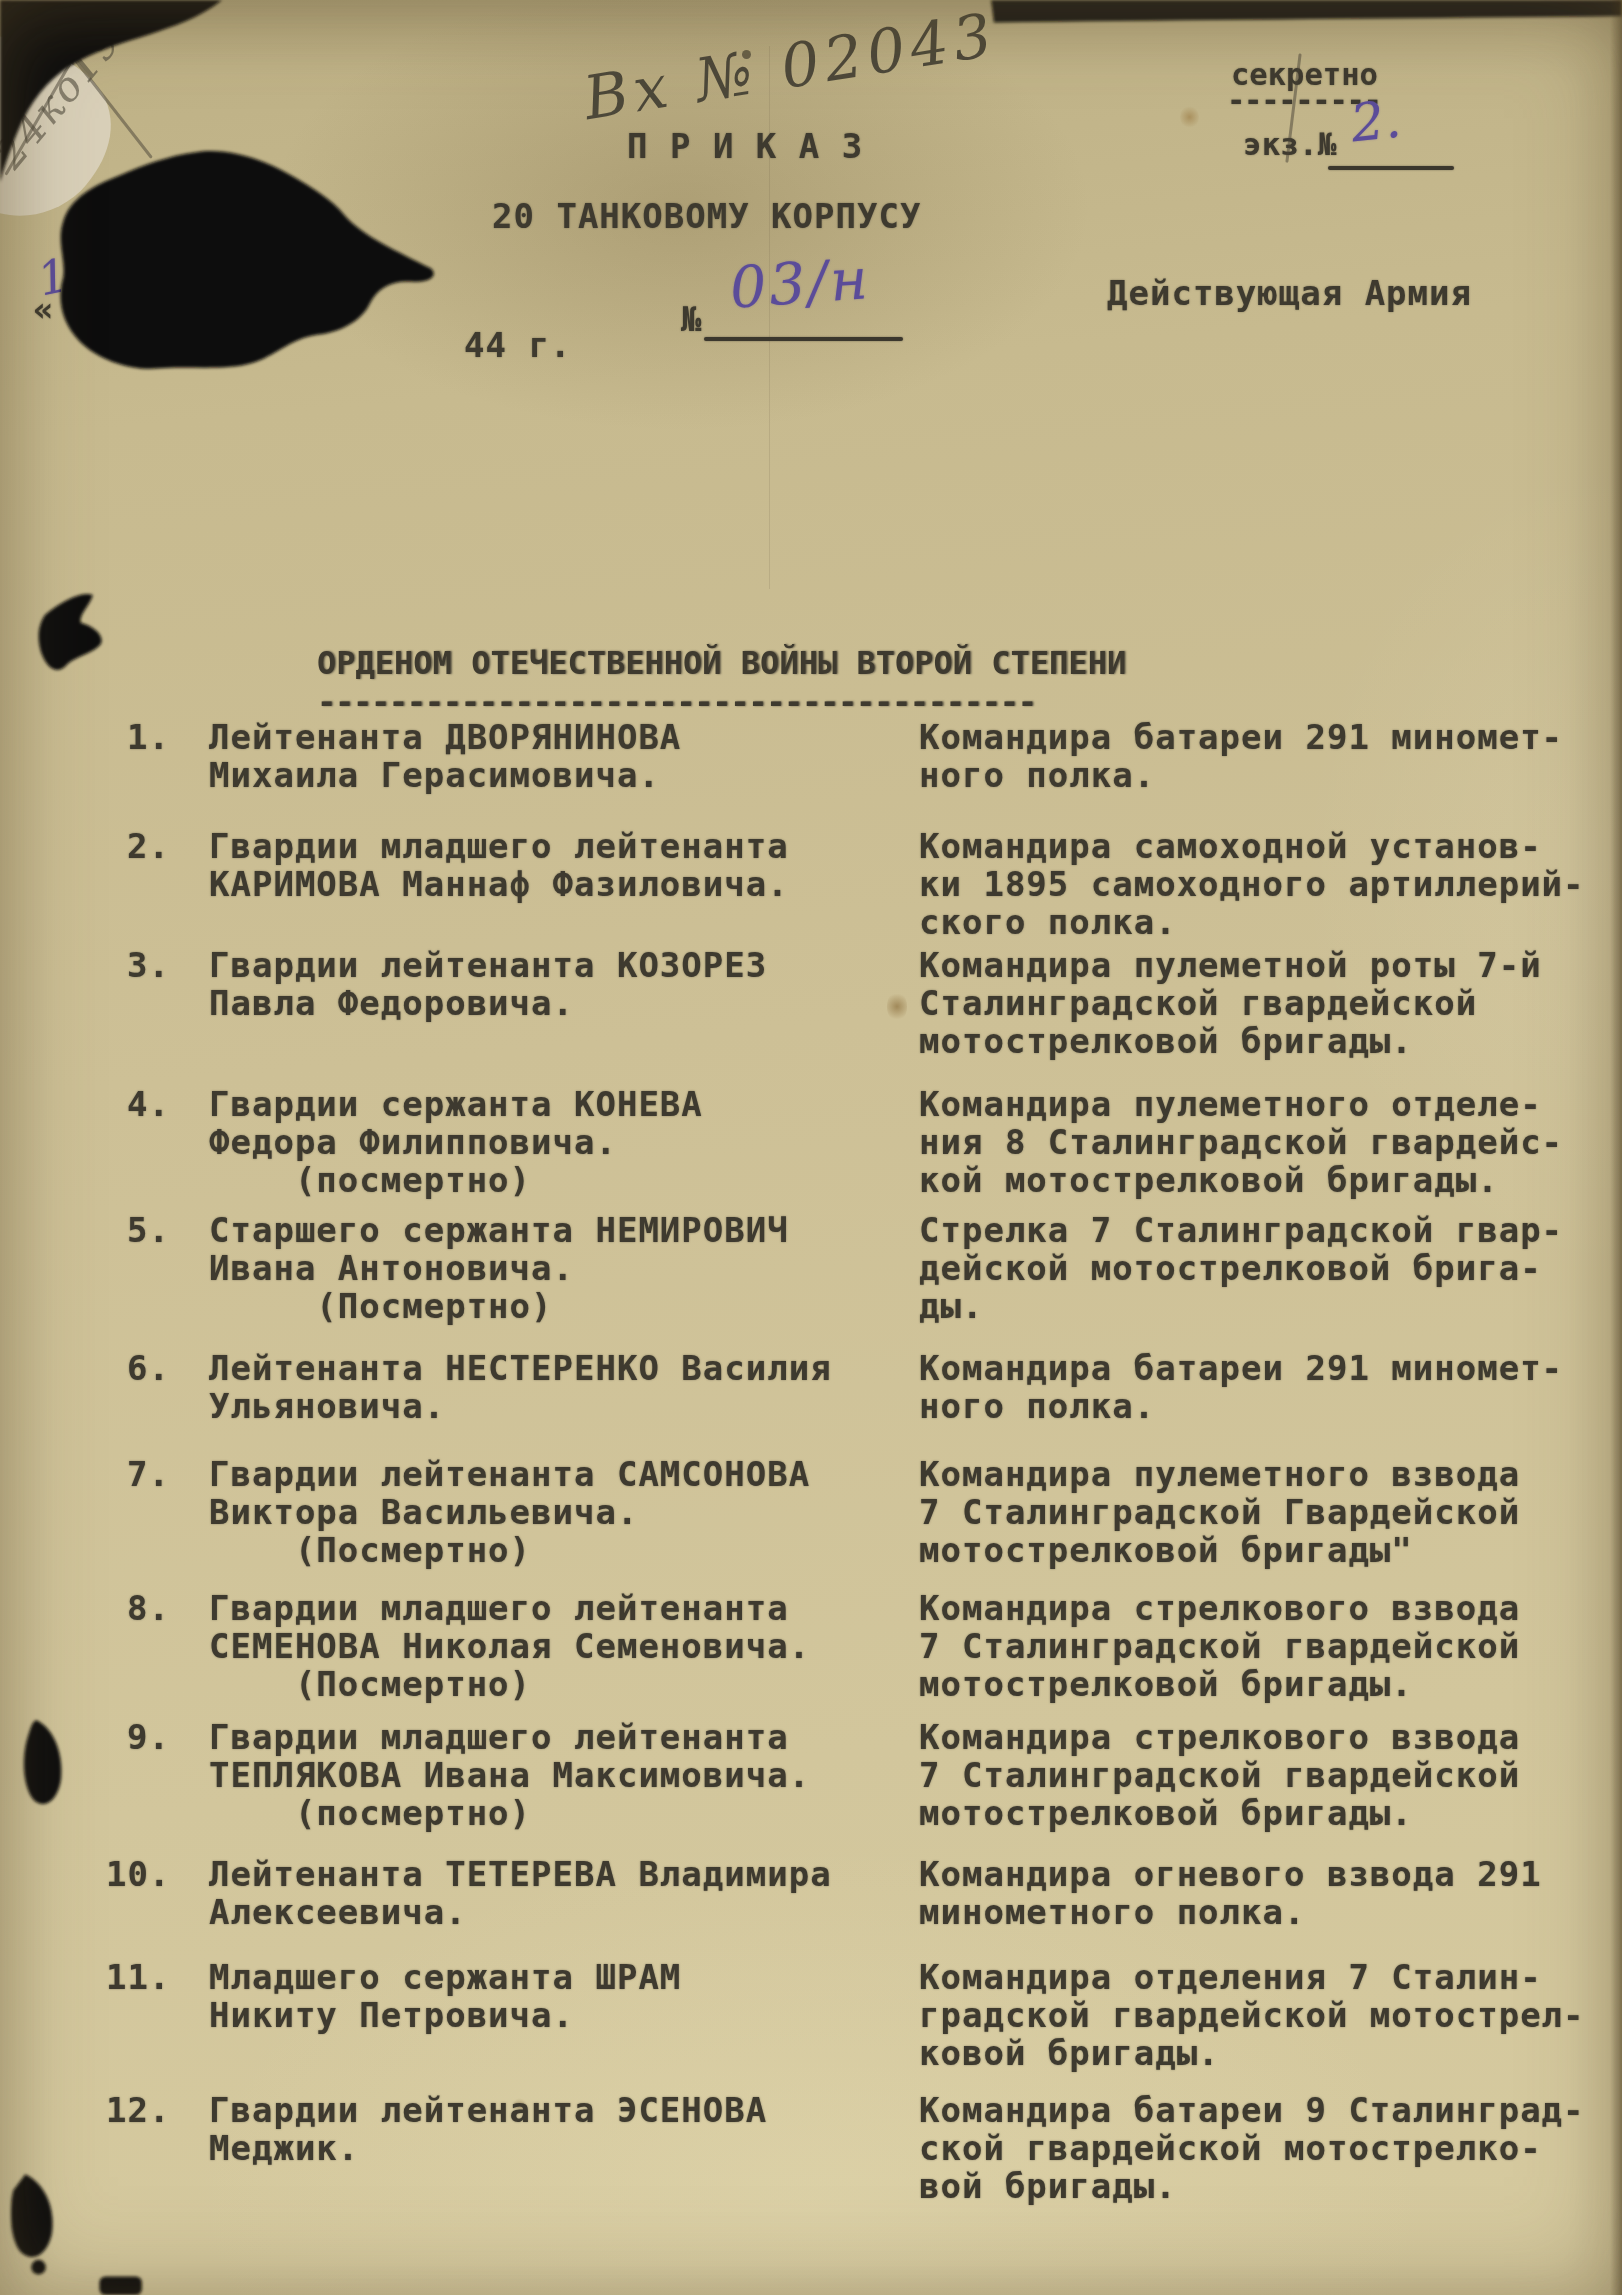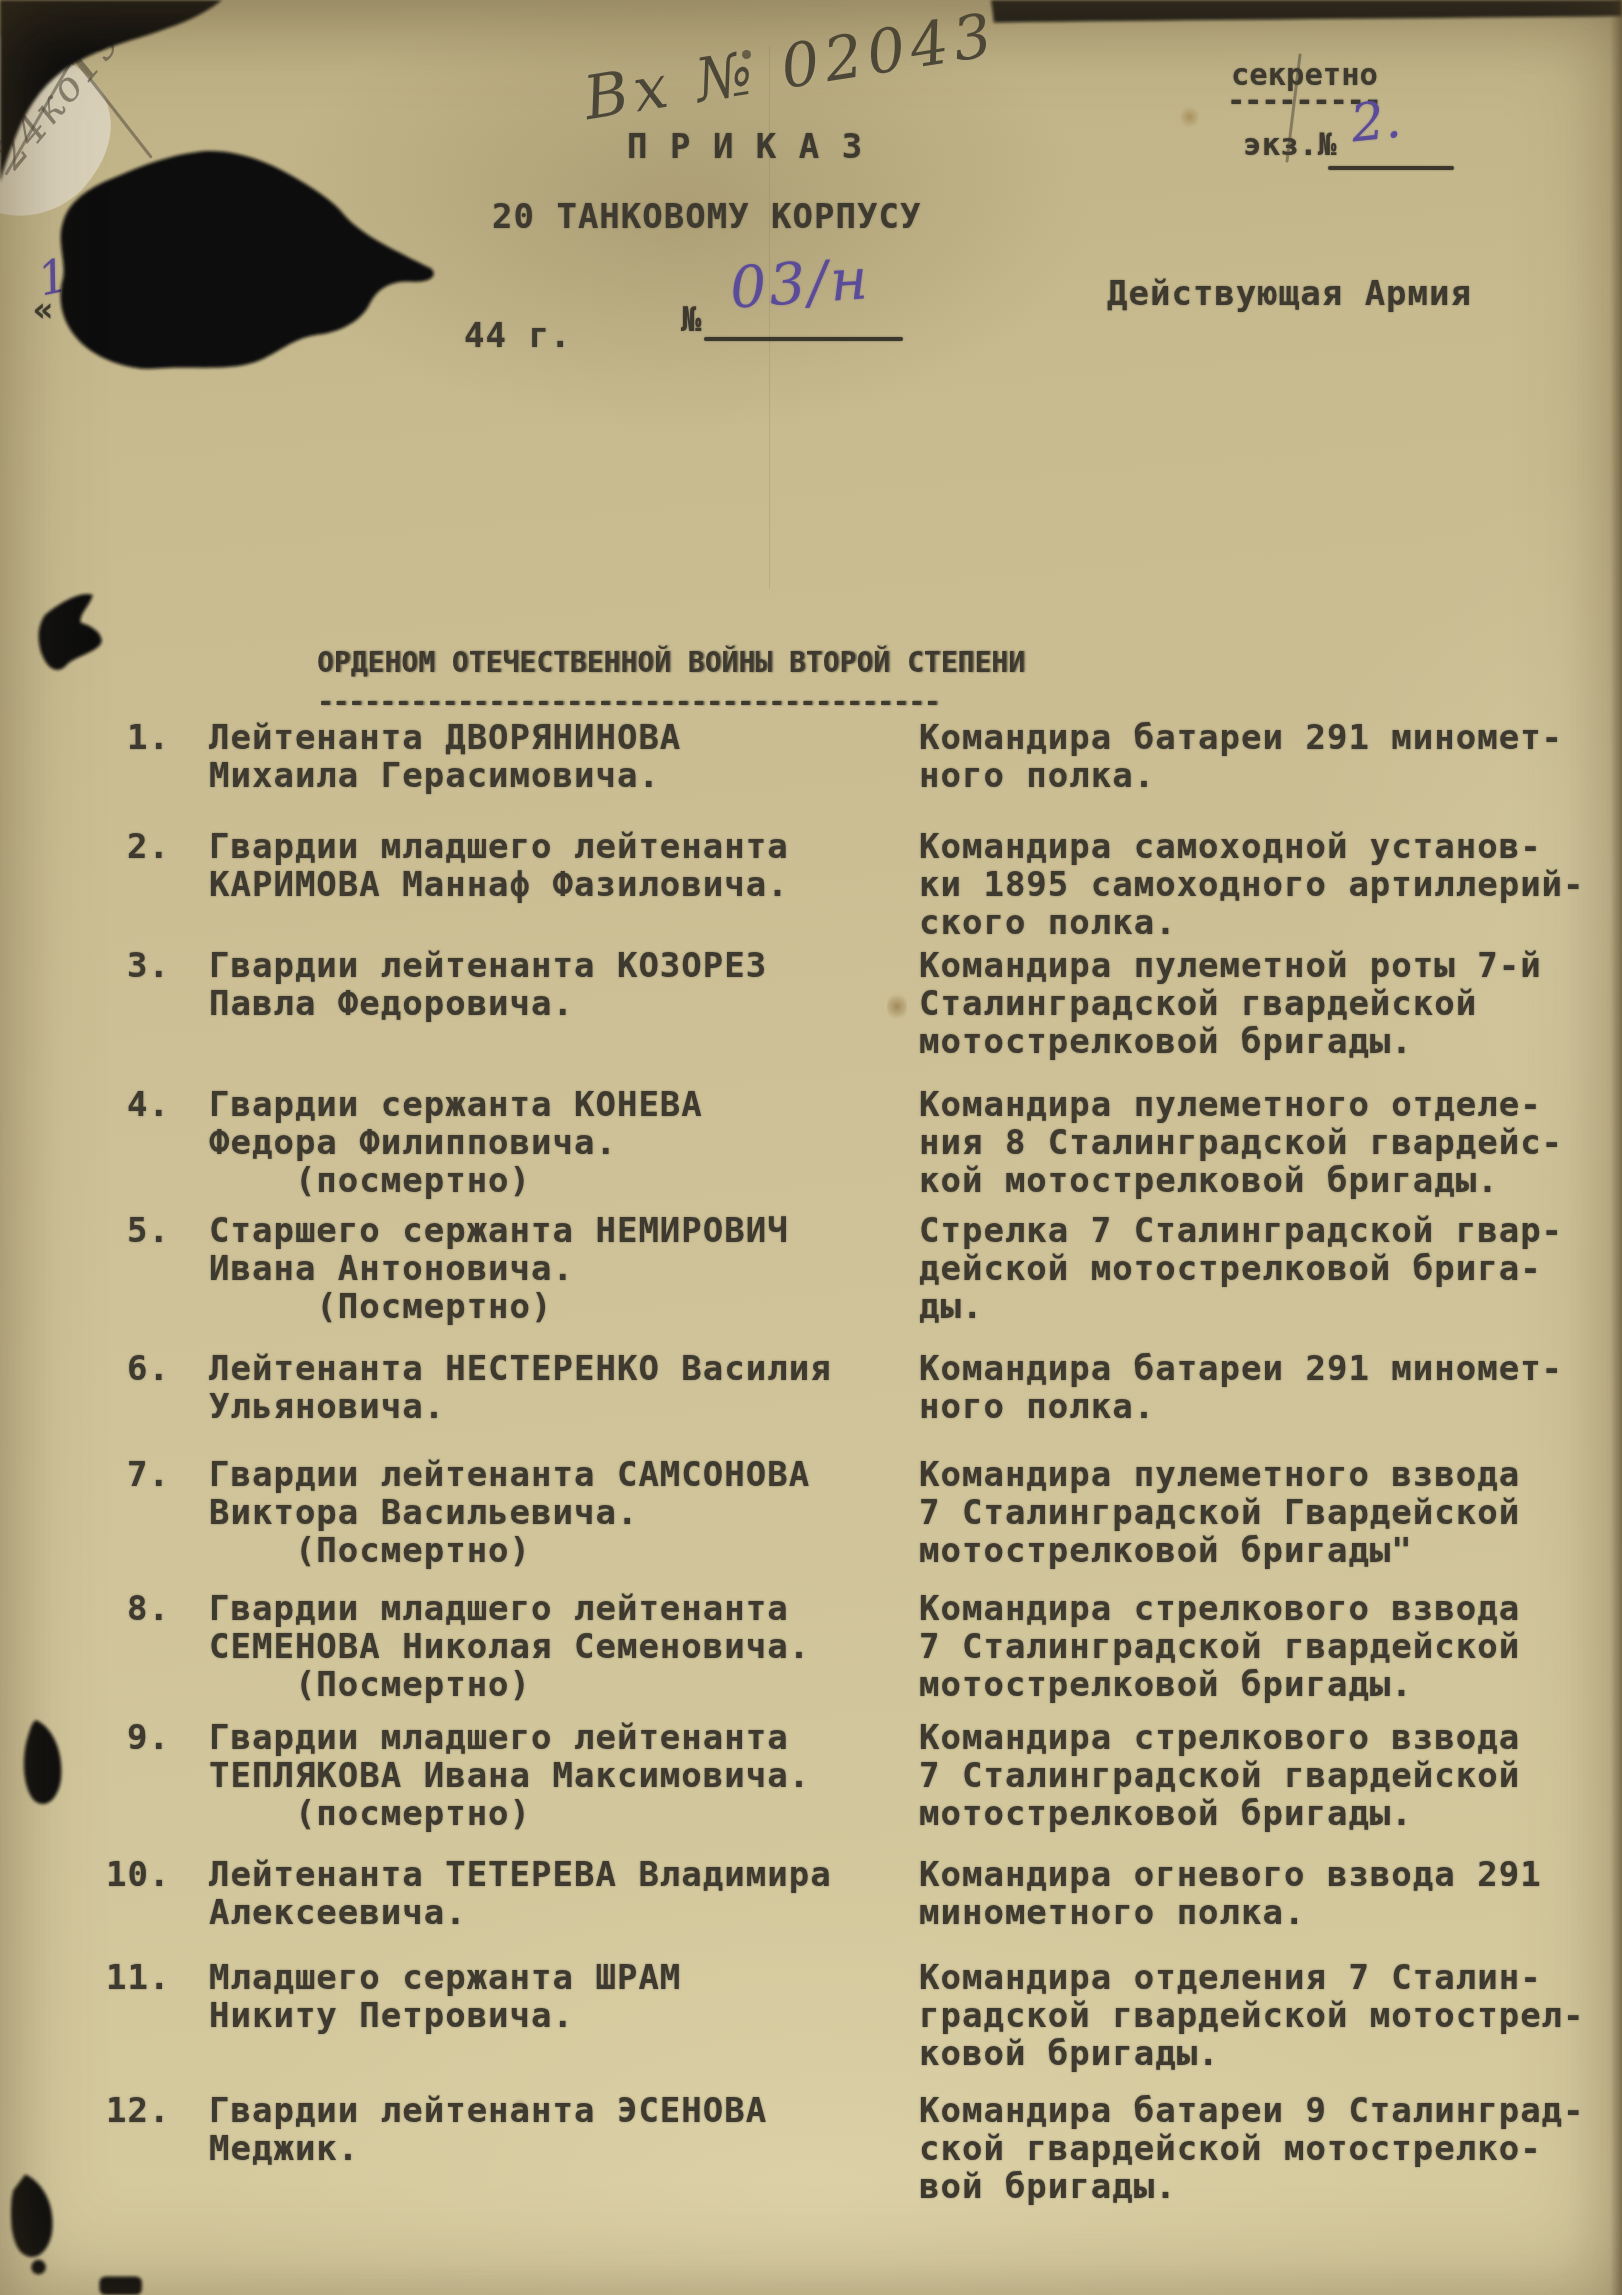--- a/index.html
+++ b/index.html
@@ -11,21 +11,21 @@
       radial-gradient(ellipse 861px 497px at 50% 96%, rgba(237,228,188,.28), transparent 72%),
       linear-gradient(175deg,#bdb085 0%,#c7ba8f 18%,#cdc096 45%,#d2c69c 75%,#d6ca9f 100%);}
   .page::after{content:"";position:absolute;inset:0;z-index:9;pointer-events:none;
     box-shadow:inset 0 0 99px rgba(92,78,46,.40), inset 0 22.5px 60px rgba(80,66,38,.22);}
   .edge-right{position:absolute;top:0;right:0;width:12px;height:100%;z-index:8;pointer-events:none;
     background:linear-gradient(90deg,transparent,rgba(58,46,24,.48));}
   .typed{position:absolute;z-index:2;font-family:"DejaVu Sans Mono",monospace;font-weight:700;
     font-size:34px;line-height:38px;letter-spacing:1px;color:#3e3a2f;white-space:pre-wrap;
     text-shadow:0 0 2px rgba(62,58,47,.55);}
   .small{font-size:30.5px;letter-spacing:0;}
-  .heading{font-size:28px;letter-spacing:0;text-shadow:1.3px 0 2px rgba(62,58,47,.75);}
+  .heading{font-size:32px;letter-spacing:0;text-shadow:1.3px 0 2px rgba(62,58,47,.75);}
   .dashes{letter-spacing:-1.3px;}
   .hand{position:absolute;z-index:3;font-family:"DejaVu Serif",serif;font-style:italic;color:#46423a;}
   .purple{color:#5b4c99;text-shadow:0 0 2px rgba(91,76,153,.45);}
   .pencil{color:rgba(78,73,60,.60);}
   .pline{position:absolute;z-index:3;background:rgba(72,66,54,.50);border-radius:2.7px;}
   .uline{position:absolute;z-index:2;background:#3b372d;height:4px;border-radius:2px;
     box-shadow:0 0 2px rgba(62,58,47,.6);}
   .crease{position:absolute;z-index:1;background:rgba(90,80,55,.14);}
   .stain{position:absolute;z-index:1;border-radius:50%;pointer-events:none;}
   .row{position:absolute;left:0;width:1622px;z-index:2;}
@@ -61,21 +61,21 @@
   <span class="typed small dashes" style="left:1227px;top:82px;">---------</span>
   <span class="typed small" style="left:1243px;top:125px;font-size:31px;">экз.№</span>
   <div class="uline" style="left:1328px;top:166px;width:126px;"></div>
   <span class="hand purple" style="left:1351px;top:91px;font-size:52px;transform:rotate(-6deg);">2.</span>
 
   <span class="typed" style="left:627px;top:127px;">П Р И К А З</span>
   <span class="typed" style="left:492px;top:197px;text-align:center;">20 ТАНКОВОМУ КОРПУСУ</span>
 
   <span class="typed" style="left:33px;top:290px;">«</span>
   <span class="hand purple" style="left:38px;top:247px;font-size:46px;transform:rotate(-12deg);">15</span>
-  <span class="typed" style="left:464px;top:316px;">44 г.</span>
+  <span class="typed" style="left:464px;top:326px;">44 г.</span>
   <span class="typed" style="left:681px;top:300px;">№</span>
   <div class="uline" style="left:704px;top:337px;width:199px;"></div>
   <span class="hand purple" style="left:730px;top:250px;font-size:57px;transform:rotate(-4deg);letter-spacing:2.7px;">03/н</span>
   <span class="typed" style="left:1107px;top:274px;">Действующая Армия</span>
 
 
   <span class="typed heading" style="left:317px;top:644px;">ОРДЕНОМ ОТЕЧЕСТВЕННОЙ ВОЙНЫ ВТОРОЙ СТЕПЕНИ</span>
   <span class="typed heading dashes" style="left:317px;top:683px;">----------------------------------------</span>
 
   <div class="row" style="top:718px">

